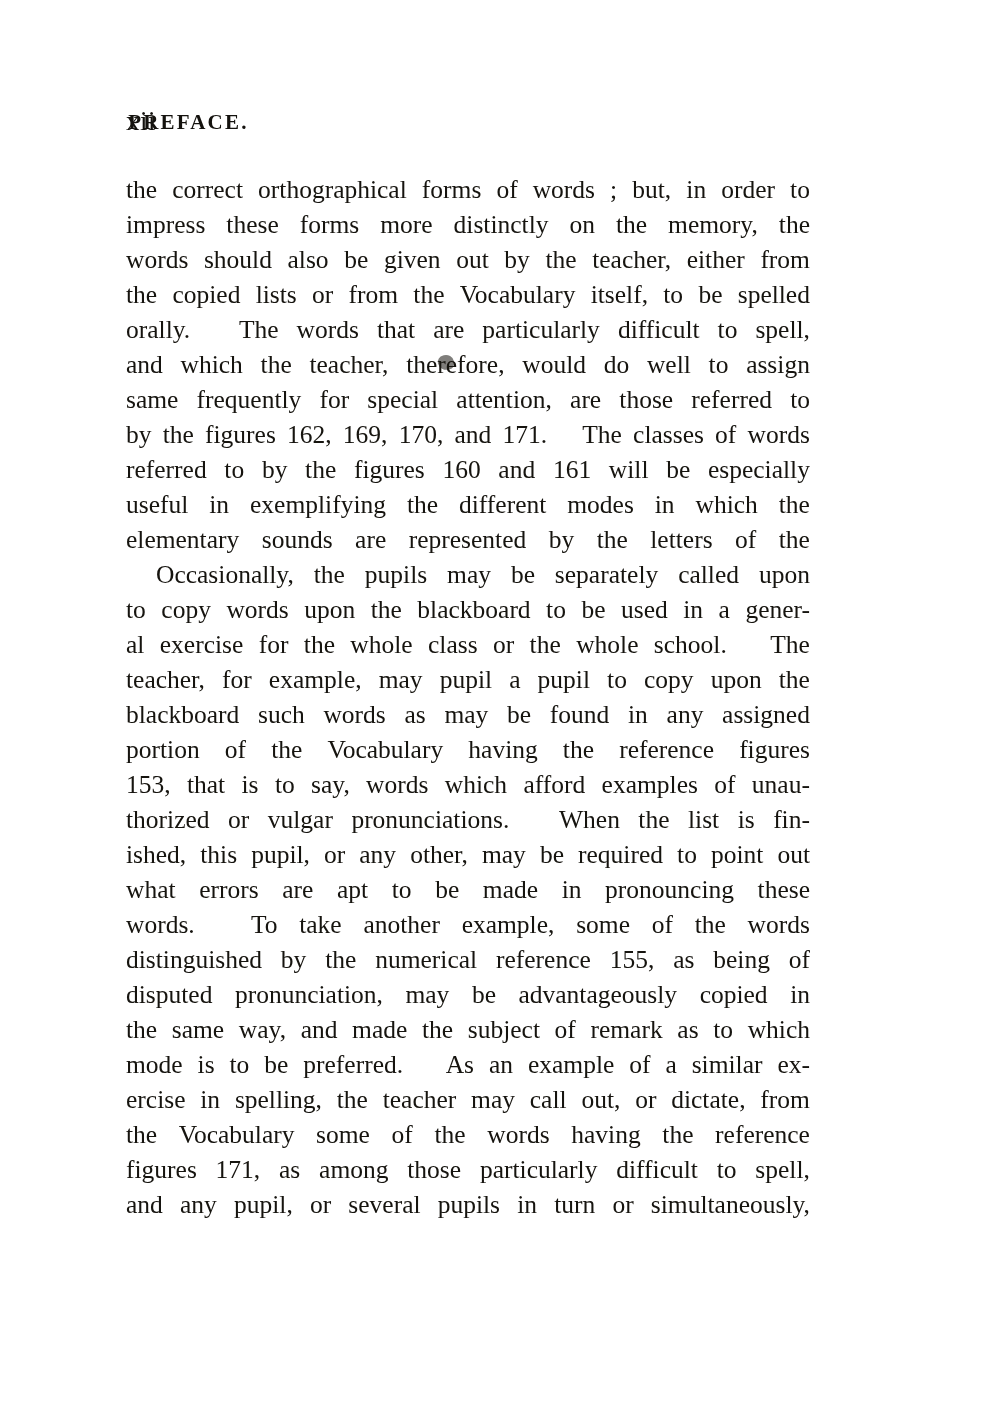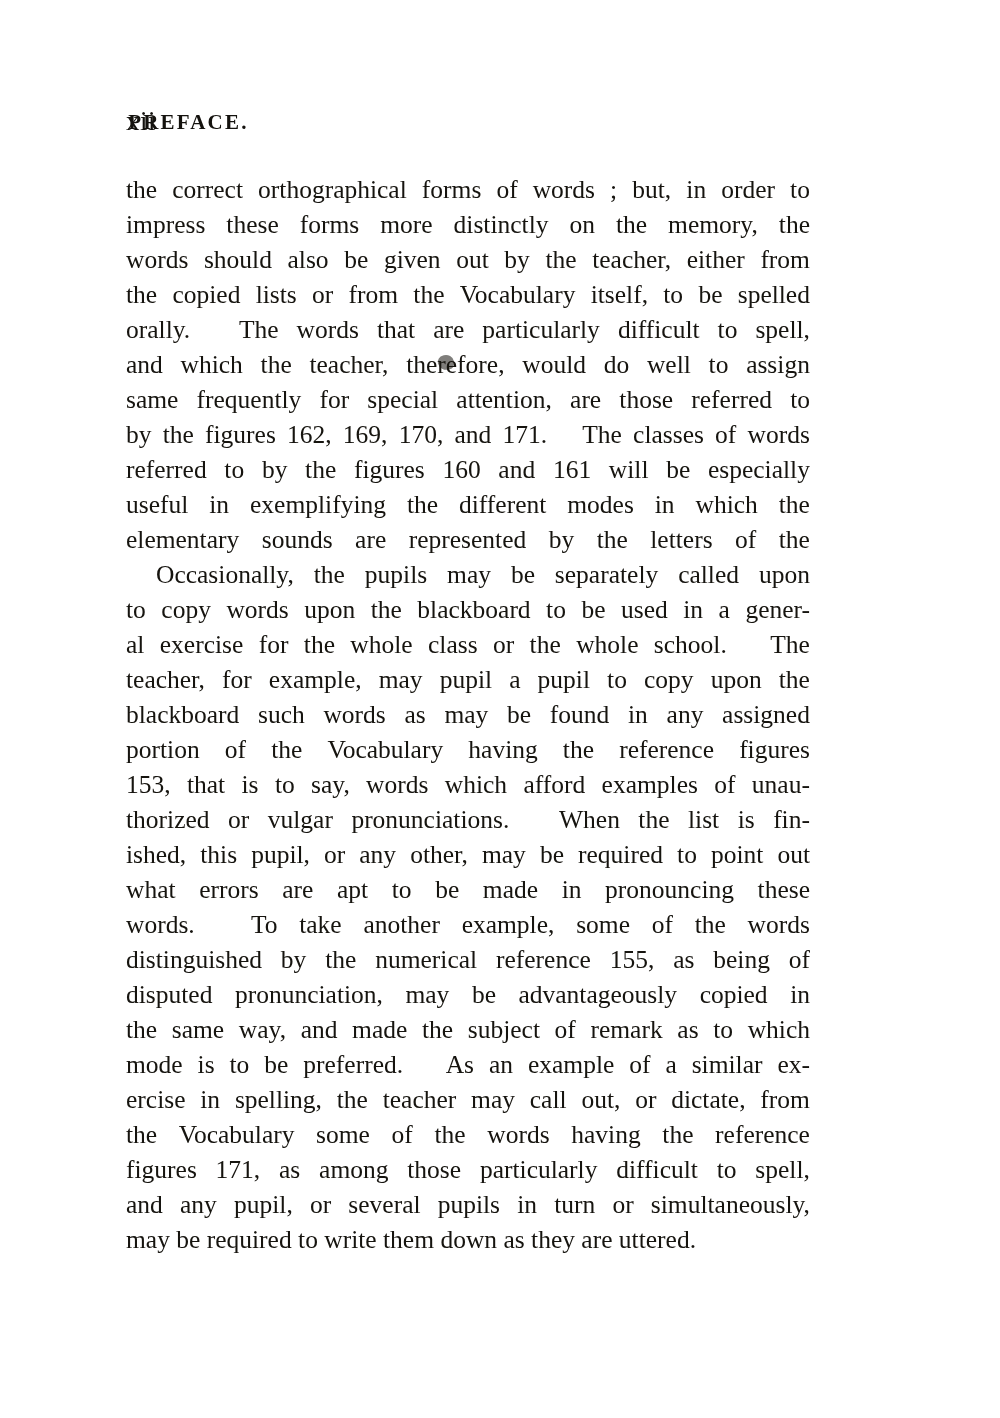--- a/index.html
+++ b/index.html
@@ -495,17 +495,16 @@
           <span class="w">any</span>
           <span class="w">pupil,</span>
           <span class="w">or</span>
           <span class="w">several</span>
           <span class="w">pupils</span>
           <span class="w">in</span>
           <span class="w">turn</span>
           <span class="w">or</span>
           <span class="w">simultaneously,</span>
         </span>
-        <span class="pline last">may be required to write them down as they are uttered.</span>
       </p>
   </div>
 
 </div>
 
 </body></html>

